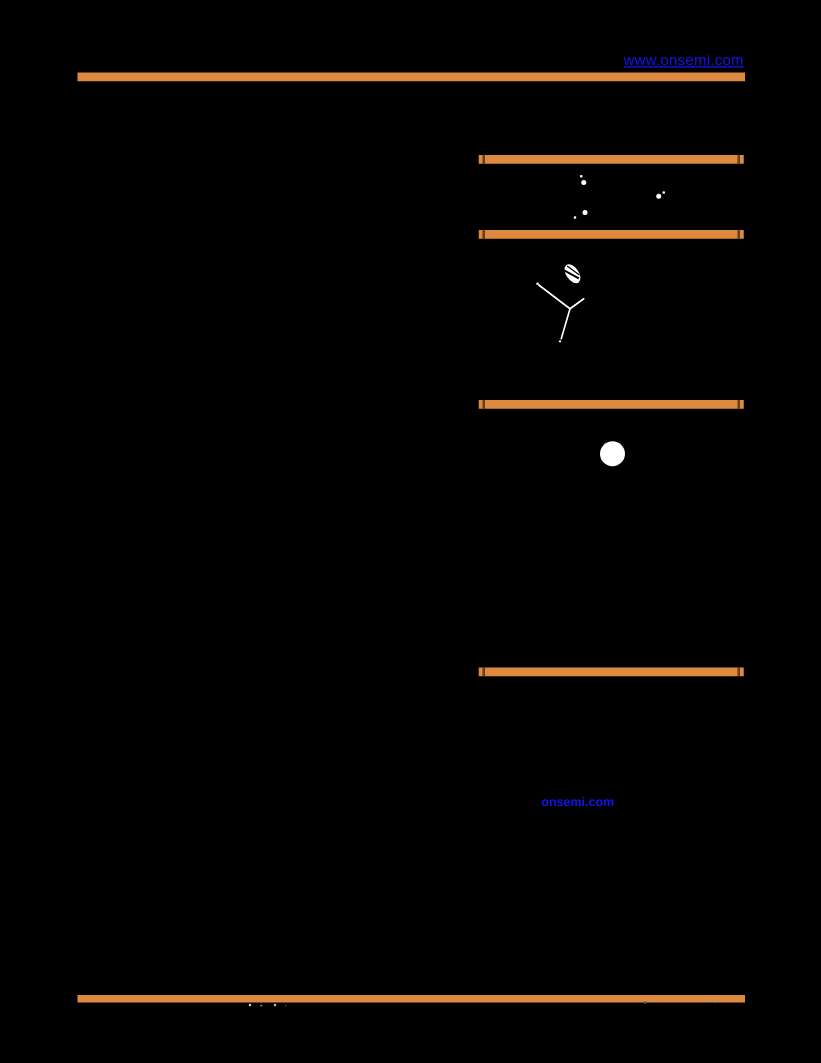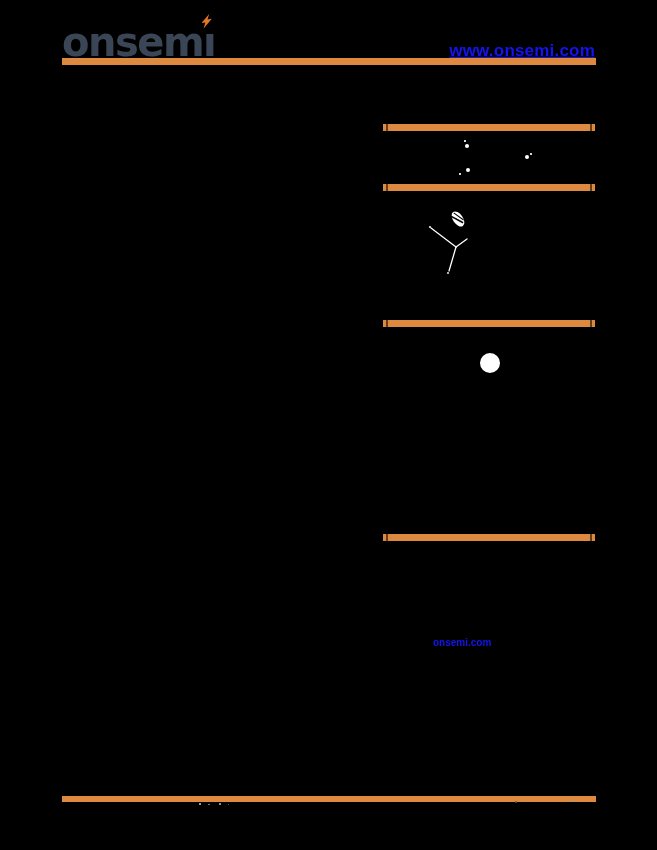--- a/index.html
+++ b/index.html
@@ -42,22 +42,22 @@
   }
   .logo-i .spark {
     position: absolute;
     left: -2px; top: -6px;
     width: 12px; height: 15px;
   }
   .site-link {
     position: absolute;
     top: 41px;
     right: 62px;
-    font-size: 17px;
-    font-weight: bold;
+    font-size: 12px;
+    font-weight: normal;
     color: var(--link-blue);
     text-decoration: underline;
     letter-spacing: 0.2px;
     cursor: pointer;
   }
   .rule {
     position: absolute;
     background: var(--orange);
   }
   .rule.header-rule { left: 62px; top: 58px;  width: 534px; height: 7px; }
@@ -117,25 +117,20 @@
     cursor: pointer;
   }
   
   .speck { position: absolute; border-radius: 1px; }
 </style>
 </head>
 <body>
 
 <div id="page">
 
-  <div class="logo">
-    <span>onsem</span><span class="logo-i"><span>i</span><span class="dot-cover"></span><svg class="spark" viewBox="0 0 12 15">
-          <path d="M8.2 0 L0.5 9.0 L4.4 8.6 L2.6 14.5 L10.8 4.8 L6.5 5.4 Z" fill="var(--spark-orange)"></path>
-        </svg></span>
-  </div>
 
   <a class="site-link">www.onsemi.com</a>
 
   <div class="rule header-rule"></div>
 
   <div class="section-bar" id="bar-1">
       <span class="notch l"></span>
       <span class="notch r"></span>
     </div>
   <div class="section-bar" id="bar-2">

